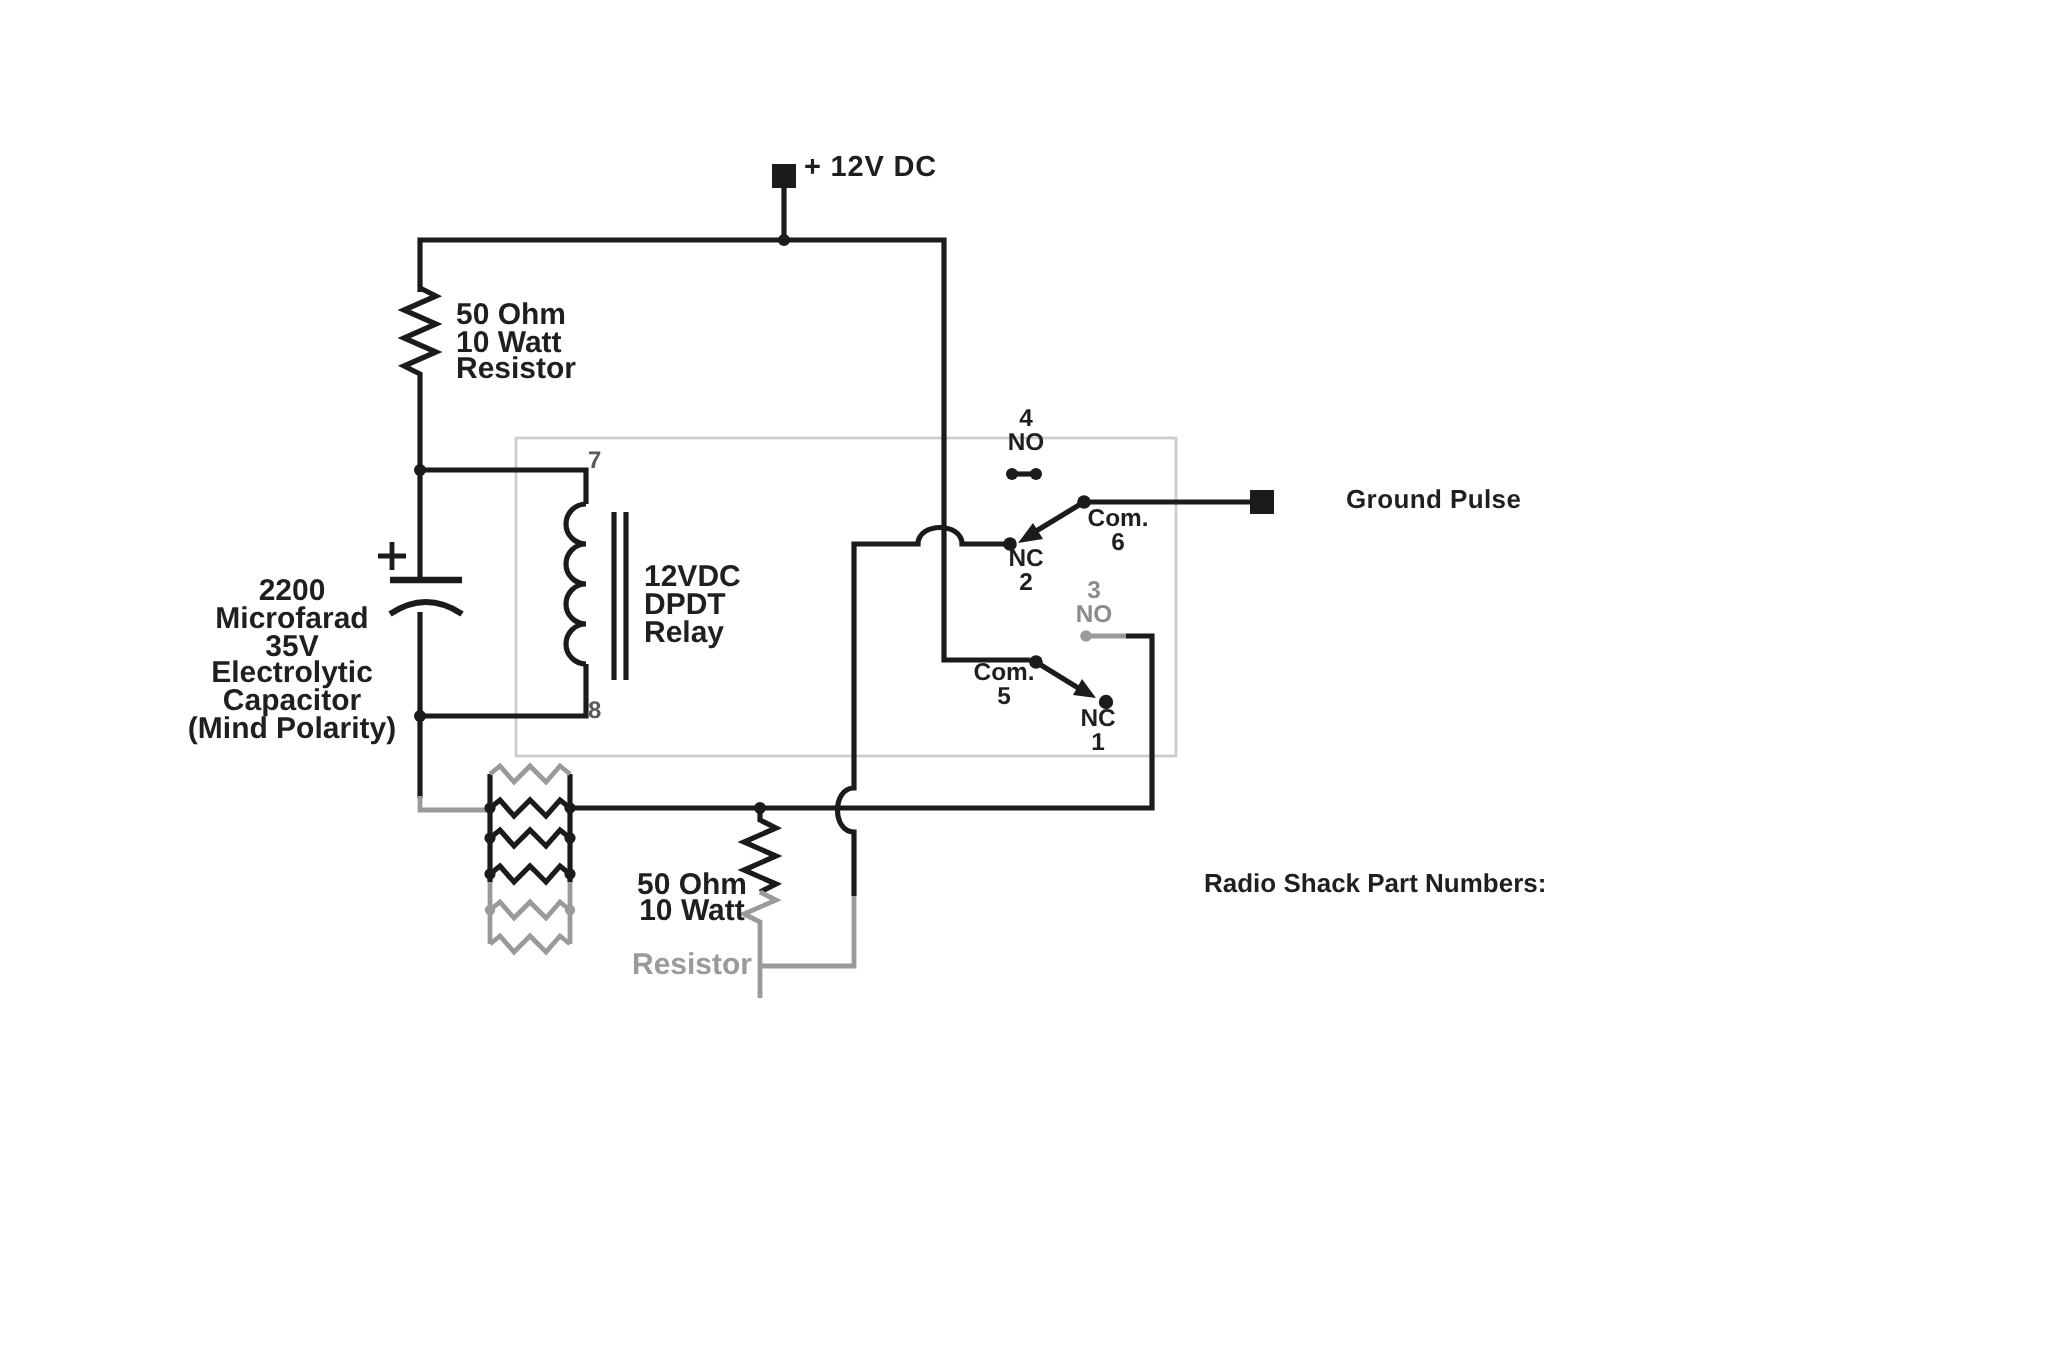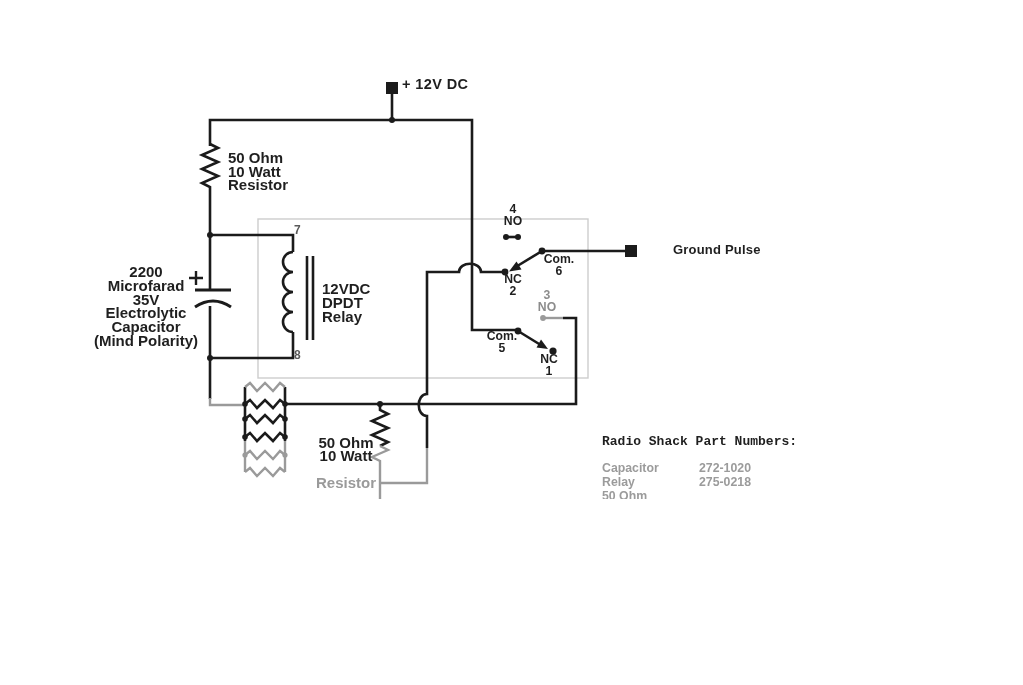--- a/index.html
+++ b/index.html
@@ -11,21 +11,21 @@
   .lbl{
     position:absolute;font-weight:bold;color:#1f1f1f;
     white-space:pre-line;font-size:15px;line-height:13.5px;
   }
   .center{text-align:center;}
   .muted{color:#9a9a9a;}
   .pin{color:#5a5a5a;font-size:12px;}
   .power{font-size:14.5px;letter-spacing:.4px;}
   .gpulse{font-size:13px;letter-spacing:.2px;}
   .contact{font-size:12.2px;line-height:11.8px;text-align:center;}
-  .capl{line-height:13.8px;}
+  .capl{line-height:13.8px;margin-top:24px;}
   .parts-title{font-size:13px;}
   .parts-row{height:14.2px;font-size:12.3px;font-weight:bold;color:#9b9b9b;}
   .parts-row .pname{display:inline-block;width:97px;}
 </style>
 </head>
 <body>
 
 <div id="canvas">
 
   <svg id="schematic" width="1023" height="685" viewBox="0 0 1023 685">
@@ -149,27 +149,16 @@
   <div class="lbl gpulse" style="left:641px;top:243px;margin-left:32px;">Ground Pulse</div>
 
   <div class="lbl center" style="left:315px;top:423px;width:62px;line-height:13.2px;">
     <div>50 Ohm
 10 Watt</div>
     <div class="muted">Resistor</div>
   </div>
 
 
   <div style="position:absolute;left:602px;top:435px;">
-    <div class="lbl parts-title" style="position:static;font-family:Liberation Mono, monospace;">Radio Shack Part Numbers:</div>
-    <div style="margin-top:12px;">
-      <div class="parts-row">
-        <span class="pname">Capacitor</span><span>272-1020</span>
-      </div>
-      <div class="parts-row">
-        <span class="pname">Relay</span><span>275-0218</span>
-      </div>
-      <div class="parts-row">
-        <span class="pname">50 Ohm Resistors</span><span>271-0133</span>
-      </div>
-    </div>
+    <div class="lbl parts-title" style="position:static;">Radio Shack Part Numbers:</div>
   </div>
 
 </div>
 
 </body></html>

